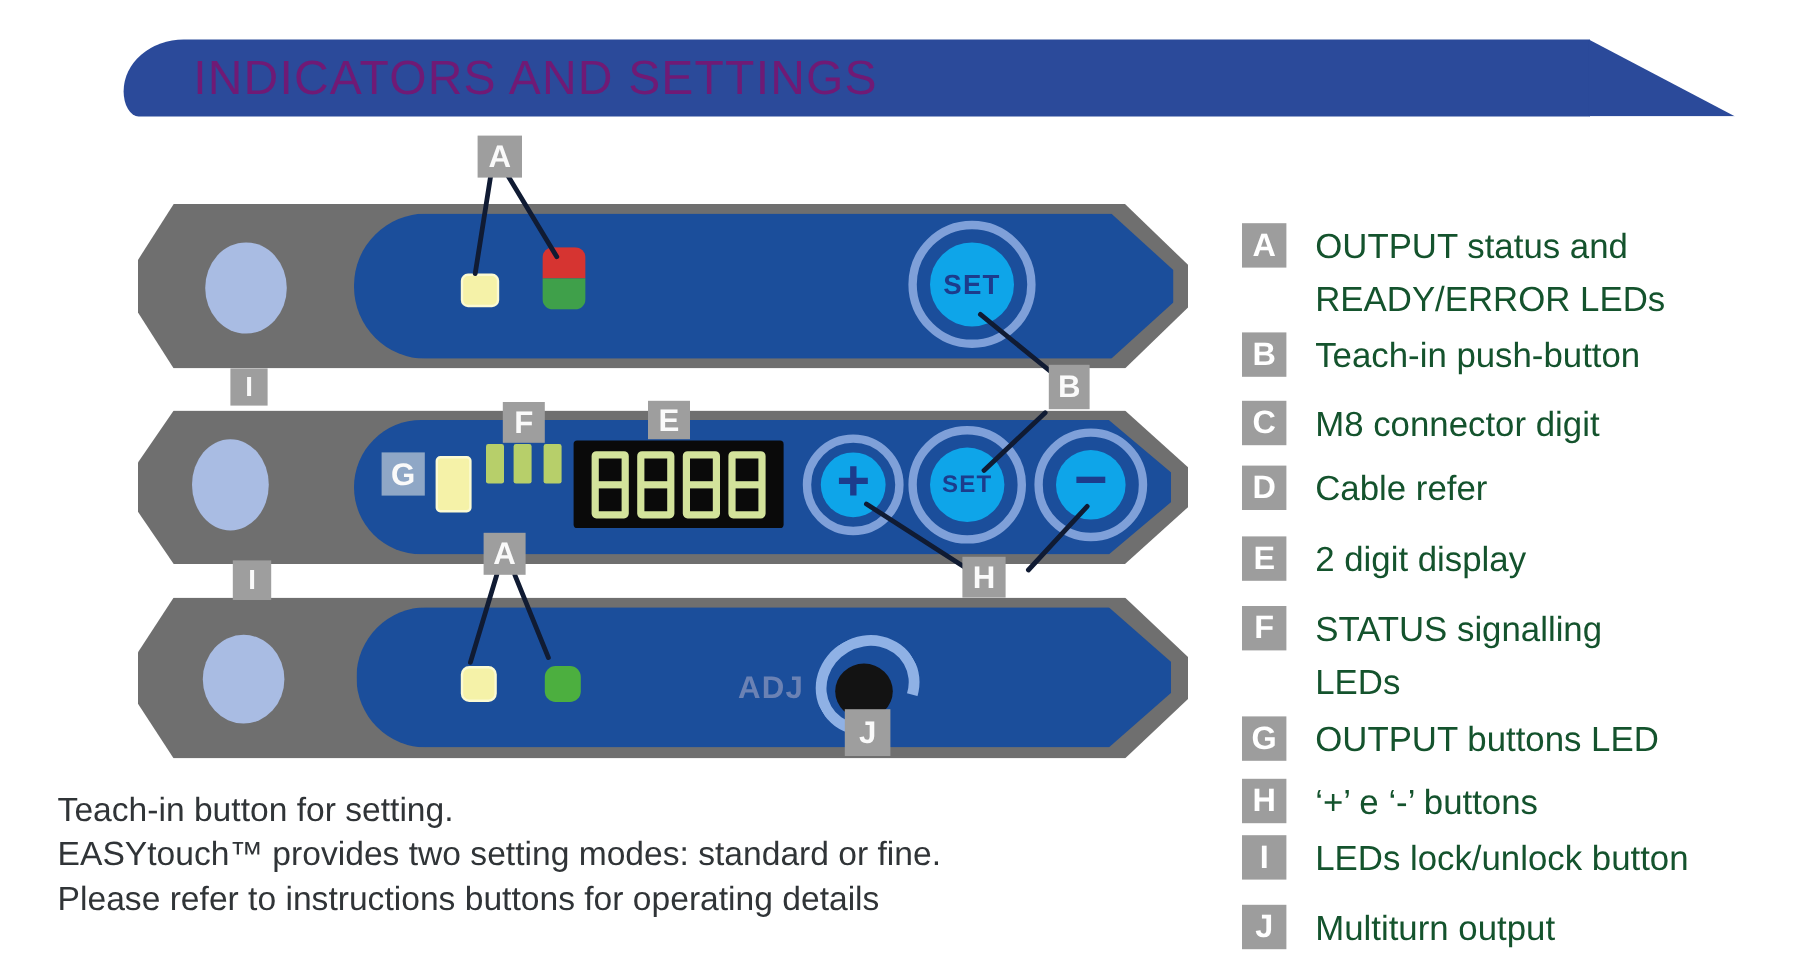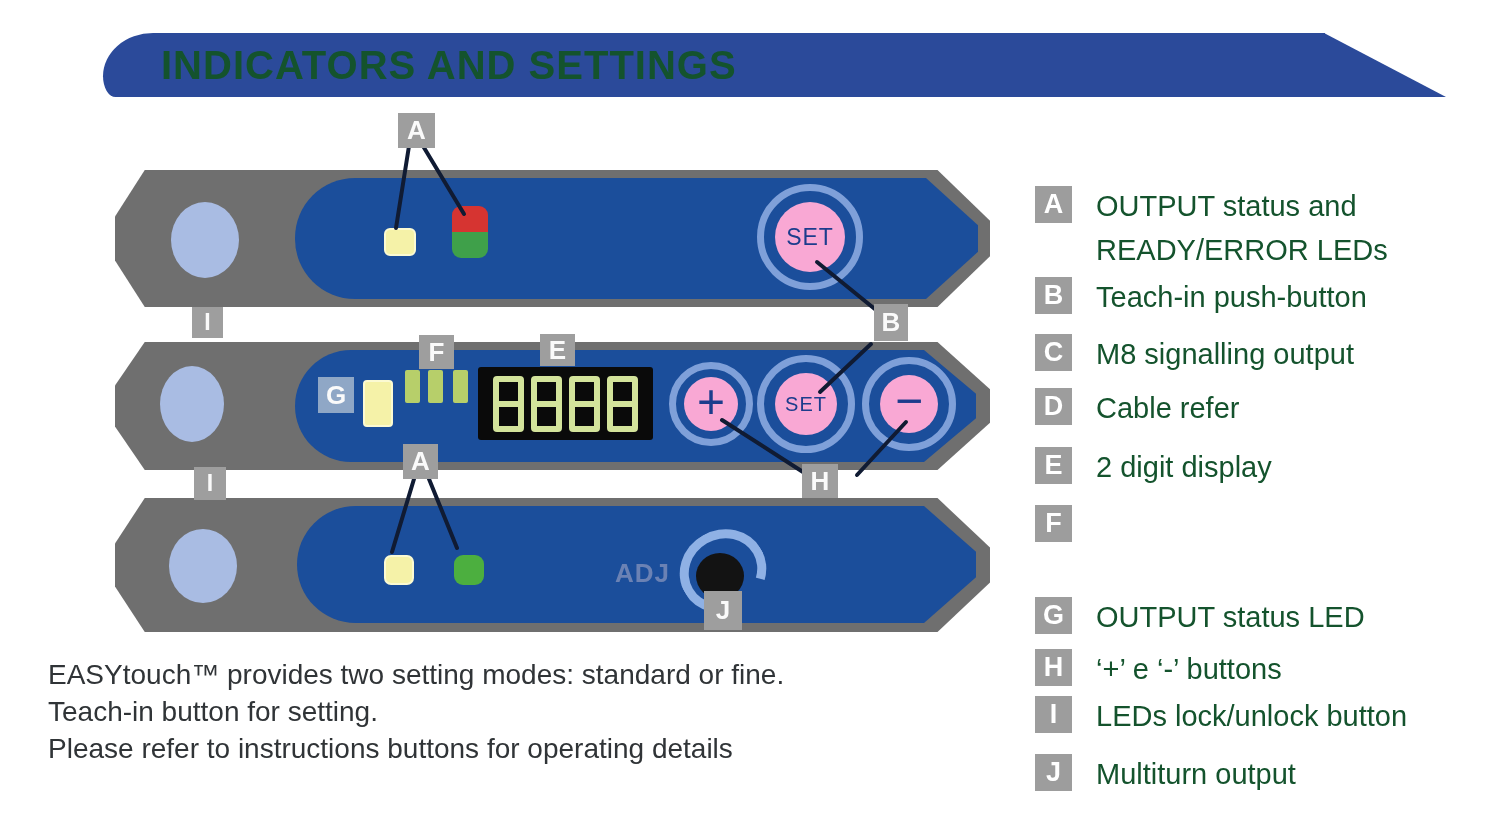--- a/index.html
+++ b/index.html
@@ -7,21 +7,21 @@
   body { font-family:"Liberation Sans", sans-serif; }
   .page { position:relative; width:1500px; height:815px; background:#ffffff; overflow:hidden; }
 
   
   .banner { position:absolute; left:103px; top:33px; width:1342px; height:64px; }
   .banner-bar { position:absolute; left:0; top:0; width:1222px; height:100%;
                 background:#2b4a9a; border-top-left-radius:72px 62px; border-bottom-left-radius:18px 30px; }
   .banner-slant { position:absolute; left:1221px; top:0; width:122px; height:100%; background:#2b4a9a;
                   clip-path:polygon(0 0, 100% 100%, 0 100%); }
   .banner-title { position:absolute; left:58px; top:0; height:100%; display:flex; align-items:center;
-                  color:#14532d; font-size:40px; font-weight:bold; letter-spacing:1px; }
+                  color:#701a75; font-size:40px; font-weight:normal; letter-spacing:1px; }
 
   
   .device { position:absolute; left:115px; width:875px; }
   .device .body { position:absolute; inset:0; background:#6f6f6f;
       clip-path:polygon(3.4% 0, 94% 0, 100% 37%, 100% 63%, 94% 100%, 3.4% 100%, 0 66%, 0 34%); }
   .device .panel { position:absolute; background:#1b4e9b; border-radius:60px 0 0 60px;
       clip-path:polygon(0 0, calc(100% - 52px) 0, 100% 39%, 100% 61%, calc(100% - 52px) 100%, 0 100%); }
   .d1 { top:170px; height:137px; }
   .d1 .panel { left:180px; top:8px; right:12px; bottom:8px; }
   .d2 { top:342px; height:128px; }
@@ -42,21 +42,21 @@
   
   .display { position:absolute; left:478px; top:367px; width:175px; height:73px; background:#0a0a0a;
              border-radius:3px; display:flex; align-items:center; justify-content:center; gap:7px; }
   .digit { width:31px; height:56px; border:6px solid #d3e39b; border-radius:4px; position:relative; }
   .digit::after { content:""; position:absolute; left:-2px; right:-2px; top:50%; transform:translateY(-50%);
                   height:6px; background:#d3e39b; }
 
   
   .btn-ring { position:absolute; border-radius:50%; border:7px solid #7fa0d9;
               display:flex; align-items:center; justify-content:center; cursor:pointer; }
-  .btn-core { border-radius:50%; background:#f9a8d4; color:#1c3c8c; font-weight:normal;
+  .btn-core { border-radius:50%; background:#0ea5e9; color:#1c3c8c; font-weight:bold;
               display:flex; align-items:center; justify-content:center; }
 
   
   .adj-label { position:absolute; left:615px; top:558px; font-size:26px; font-weight:bold;
                color:#6b82b4; letter-spacing:1px; }
   .trim-arc { position:absolute; left:679px; top:530px; width:88px; height:82px; border-radius:50%;
               border:9px solid #8fb1e5; border-bottom-color:transparent; transform:rotate(-30deg); }
   .trim-knob { position:absolute; left:696px; top:553px; width:48px; height:46px; border-radius:50%;
                background:#131313; cursor:pointer; }
 
@@ -167,49 +167,51 @@
     <div class="legend-key">A</div>
     <div class="legend-label">OUTPUT status and
 READY/ERROR LEDs</div>
   </div>
   <div class="legend-row" style="top:277px;">
     <div class="legend-key">B</div>
     <div class="legend-label">Teach-in push-button</div>
   </div>
   <div class="legend-row" style="top:334px;">
     <div class="legend-key">C</div>
-    <div class="legend-label">M8 signalling output</div>
+    <div class="legend-label">M8 connector digit</div>
   </div>
   <div class="legend-row" style="top:388px;">
     <div class="legend-key">D</div>
     <div class="legend-label">Cable refer</div>
   </div>
   <div class="legend-row" style="top:447px;">
     <div class="legend-key">E</div>
     <div class="legend-label">2 digit display</div>
   </div>
   <div class="legend-row" style="top:505px;">
     <div class="legend-key">F</div>
+    <div class="legend-label">STATUS signalling
+LEDs</div>
   </div>
   <div class="legend-row" style="top:597px;">
     <div class="legend-key">G</div>
-    <div class="legend-label">OUTPUT status LED</div>
+    <div class="legend-label">OUTPUT buttons LED</div>
   </div>
   <div class="legend-row" style="top:649px;">
     <div class="legend-key">H</div>
     <div class="legend-label">‘+’ e ‘-’ buttons</div>
   </div>
   <div class="legend-row" style="top:696px;">
     <div class="legend-key">I</div>
     <div class="legend-label">LEDs lock/unlock  button</div>
   </div>
   <div class="legend-row" style="top:754px;">
     <div class="legend-key">J</div>
     <div class="legend-label">Multiturn output</div>
   </div>
 
   <div class="footer">
+    <div>Teach-in button for setting.</div>
     <div>EASYtouch™ provides two setting modes: standard or fine.</div>
-    <div>Teach-in button for setting.</div>
     <div>Please refer to instructions buttons for operating details</div>
   </div>
 
 </div>
 
 </body></html>

